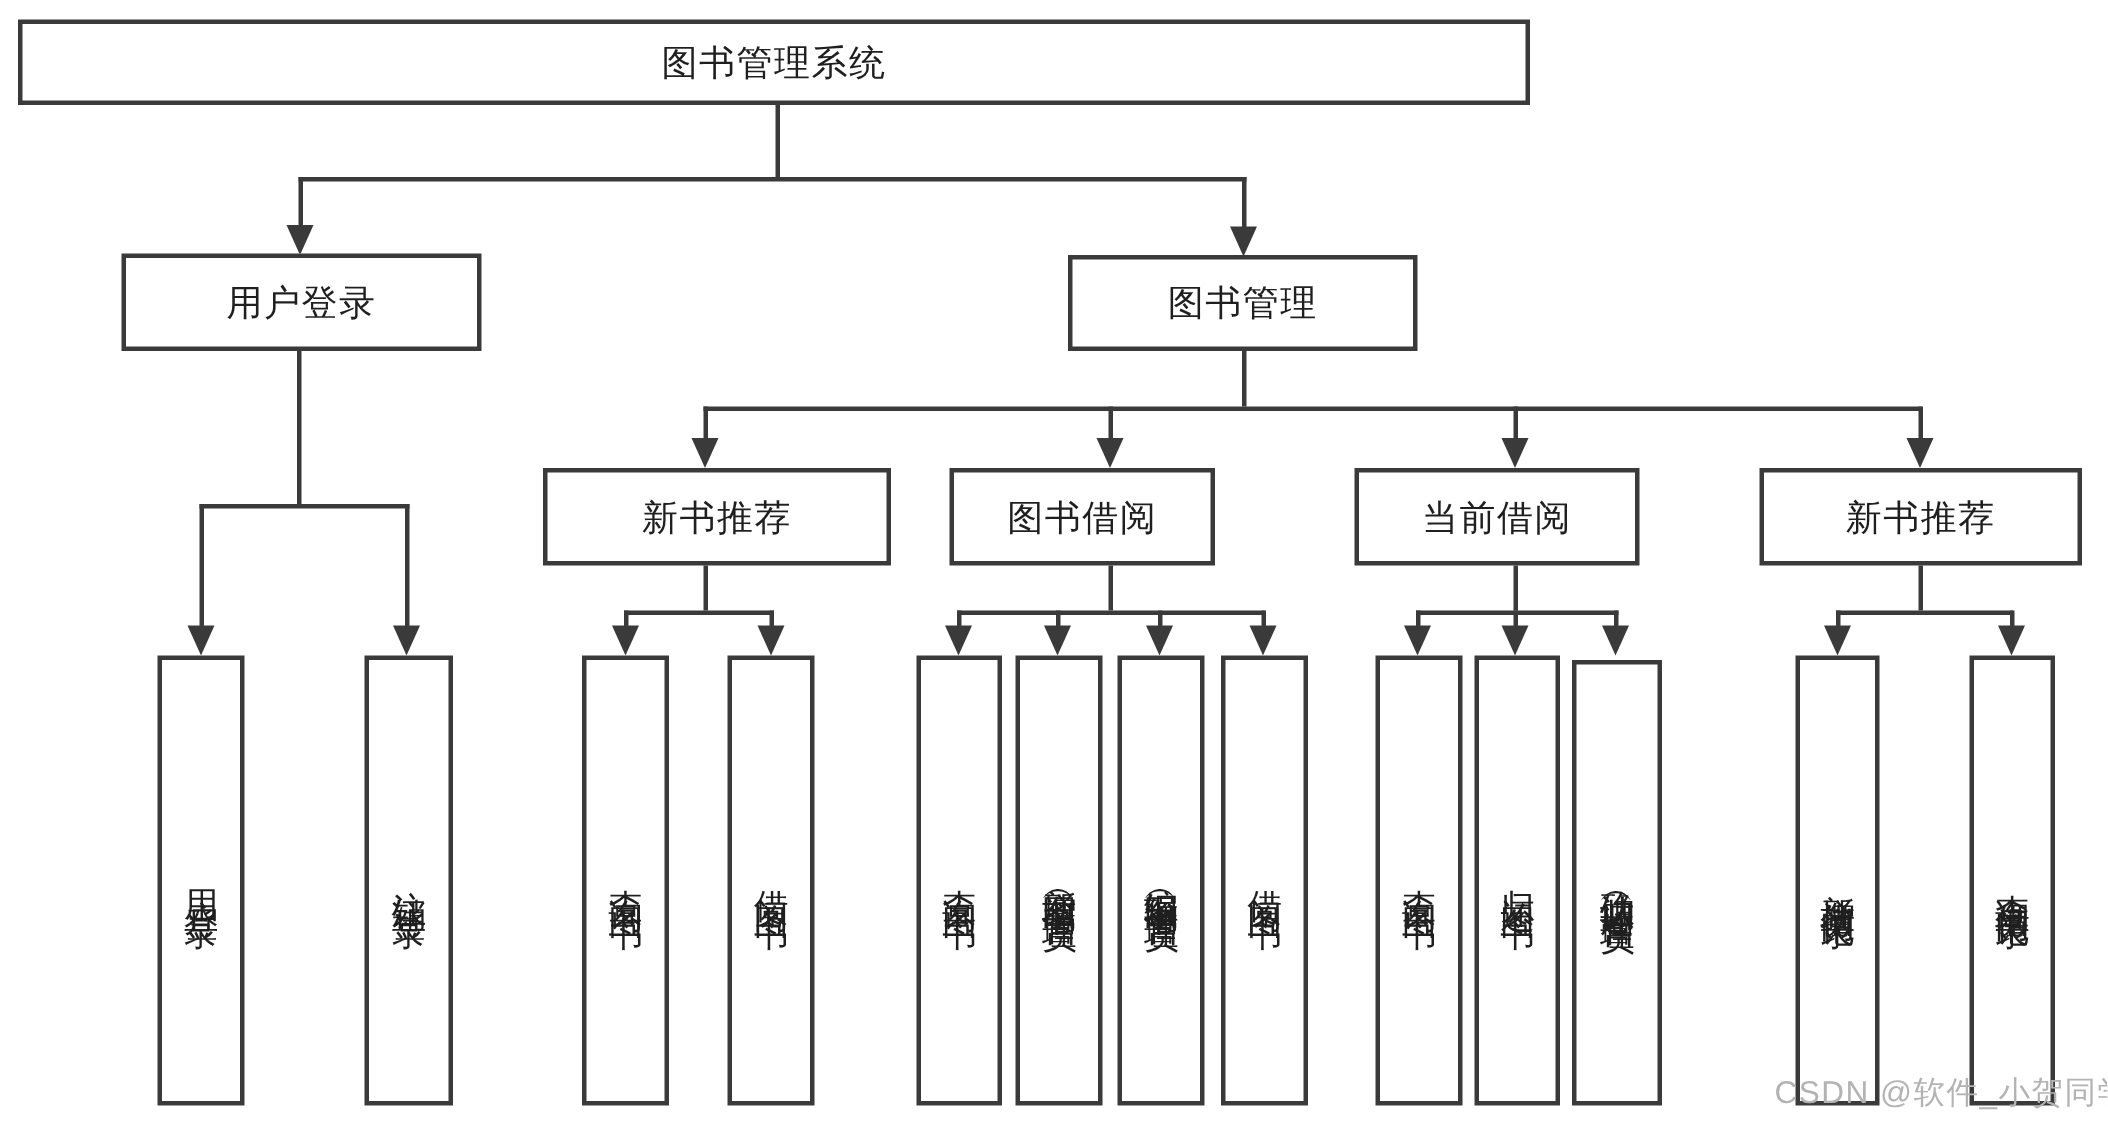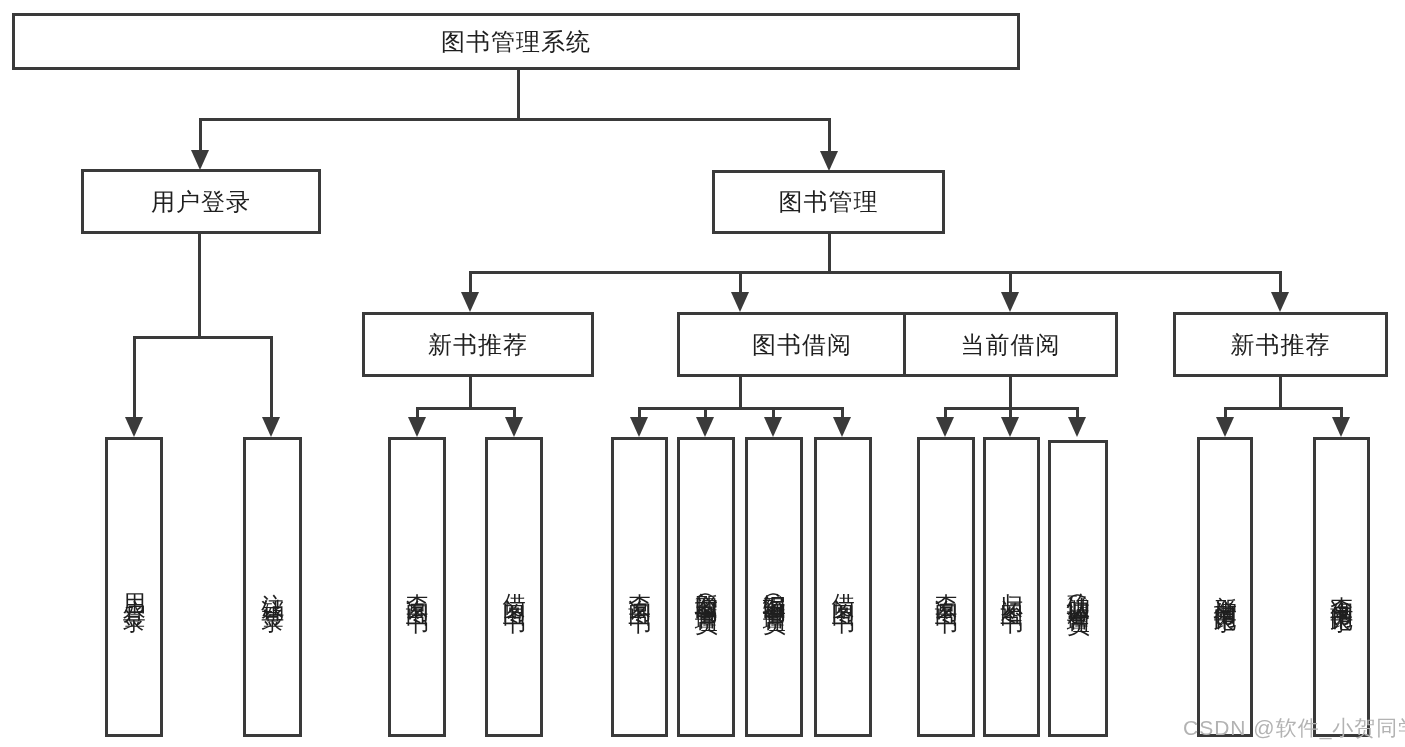--- a/index.html
+++ b/index.html
@@ -88,24 +88,24 @@
   <div class="vline" style="left:739px;top:271px;height:23px;"></div>
   <div class="arr" style="left:731px;top:292px;"></div>
   <div class="vline" style="left:1009px;top:271px;height:23px;"></div>
   <div class="arr" style="left:1001px;top:292px;"></div>
   <div class="vline" style="left:1279px;top:271px;height:23px;"></div>
   <div class="arr" style="left:1271px;top:292px;"></div>
 
   <div class="box" style="left:362px;top:312px;width:232px;height:65px;">
     <span>新书推荐</span>
   </div>
-  <div class="box" style="left:633px;top:312px;width:250px;height:65px;margin-left:44px;">
+  <div class="box" style="left:633px;top:312px;width:177px;height:65px;">
     <span>图书借阅</span>
   </div>
-  <div class="box" style="left:903px;top:312px;width:215px;height:65px;">
+  <div class="box" style="left:903px;top:312px;width:190px;height:65px;">
     <span>当前借阅</span>
   </div>
   <div class="box" style="left:1173px;top:312px;width:215px;height:65px;">
     <span>新书推荐</span>
   </div>
 
   <div class="vline" style="left:469px;top:377px;height:30px;"></div>
   <div class="hline" style="left:416px;top:407px;width:100px;"></div>
   <div class="vline" style="left:416px;top:407px;height:12px;"></div>
   <div class="arr" style="left:408px;top:417px;"></div>

